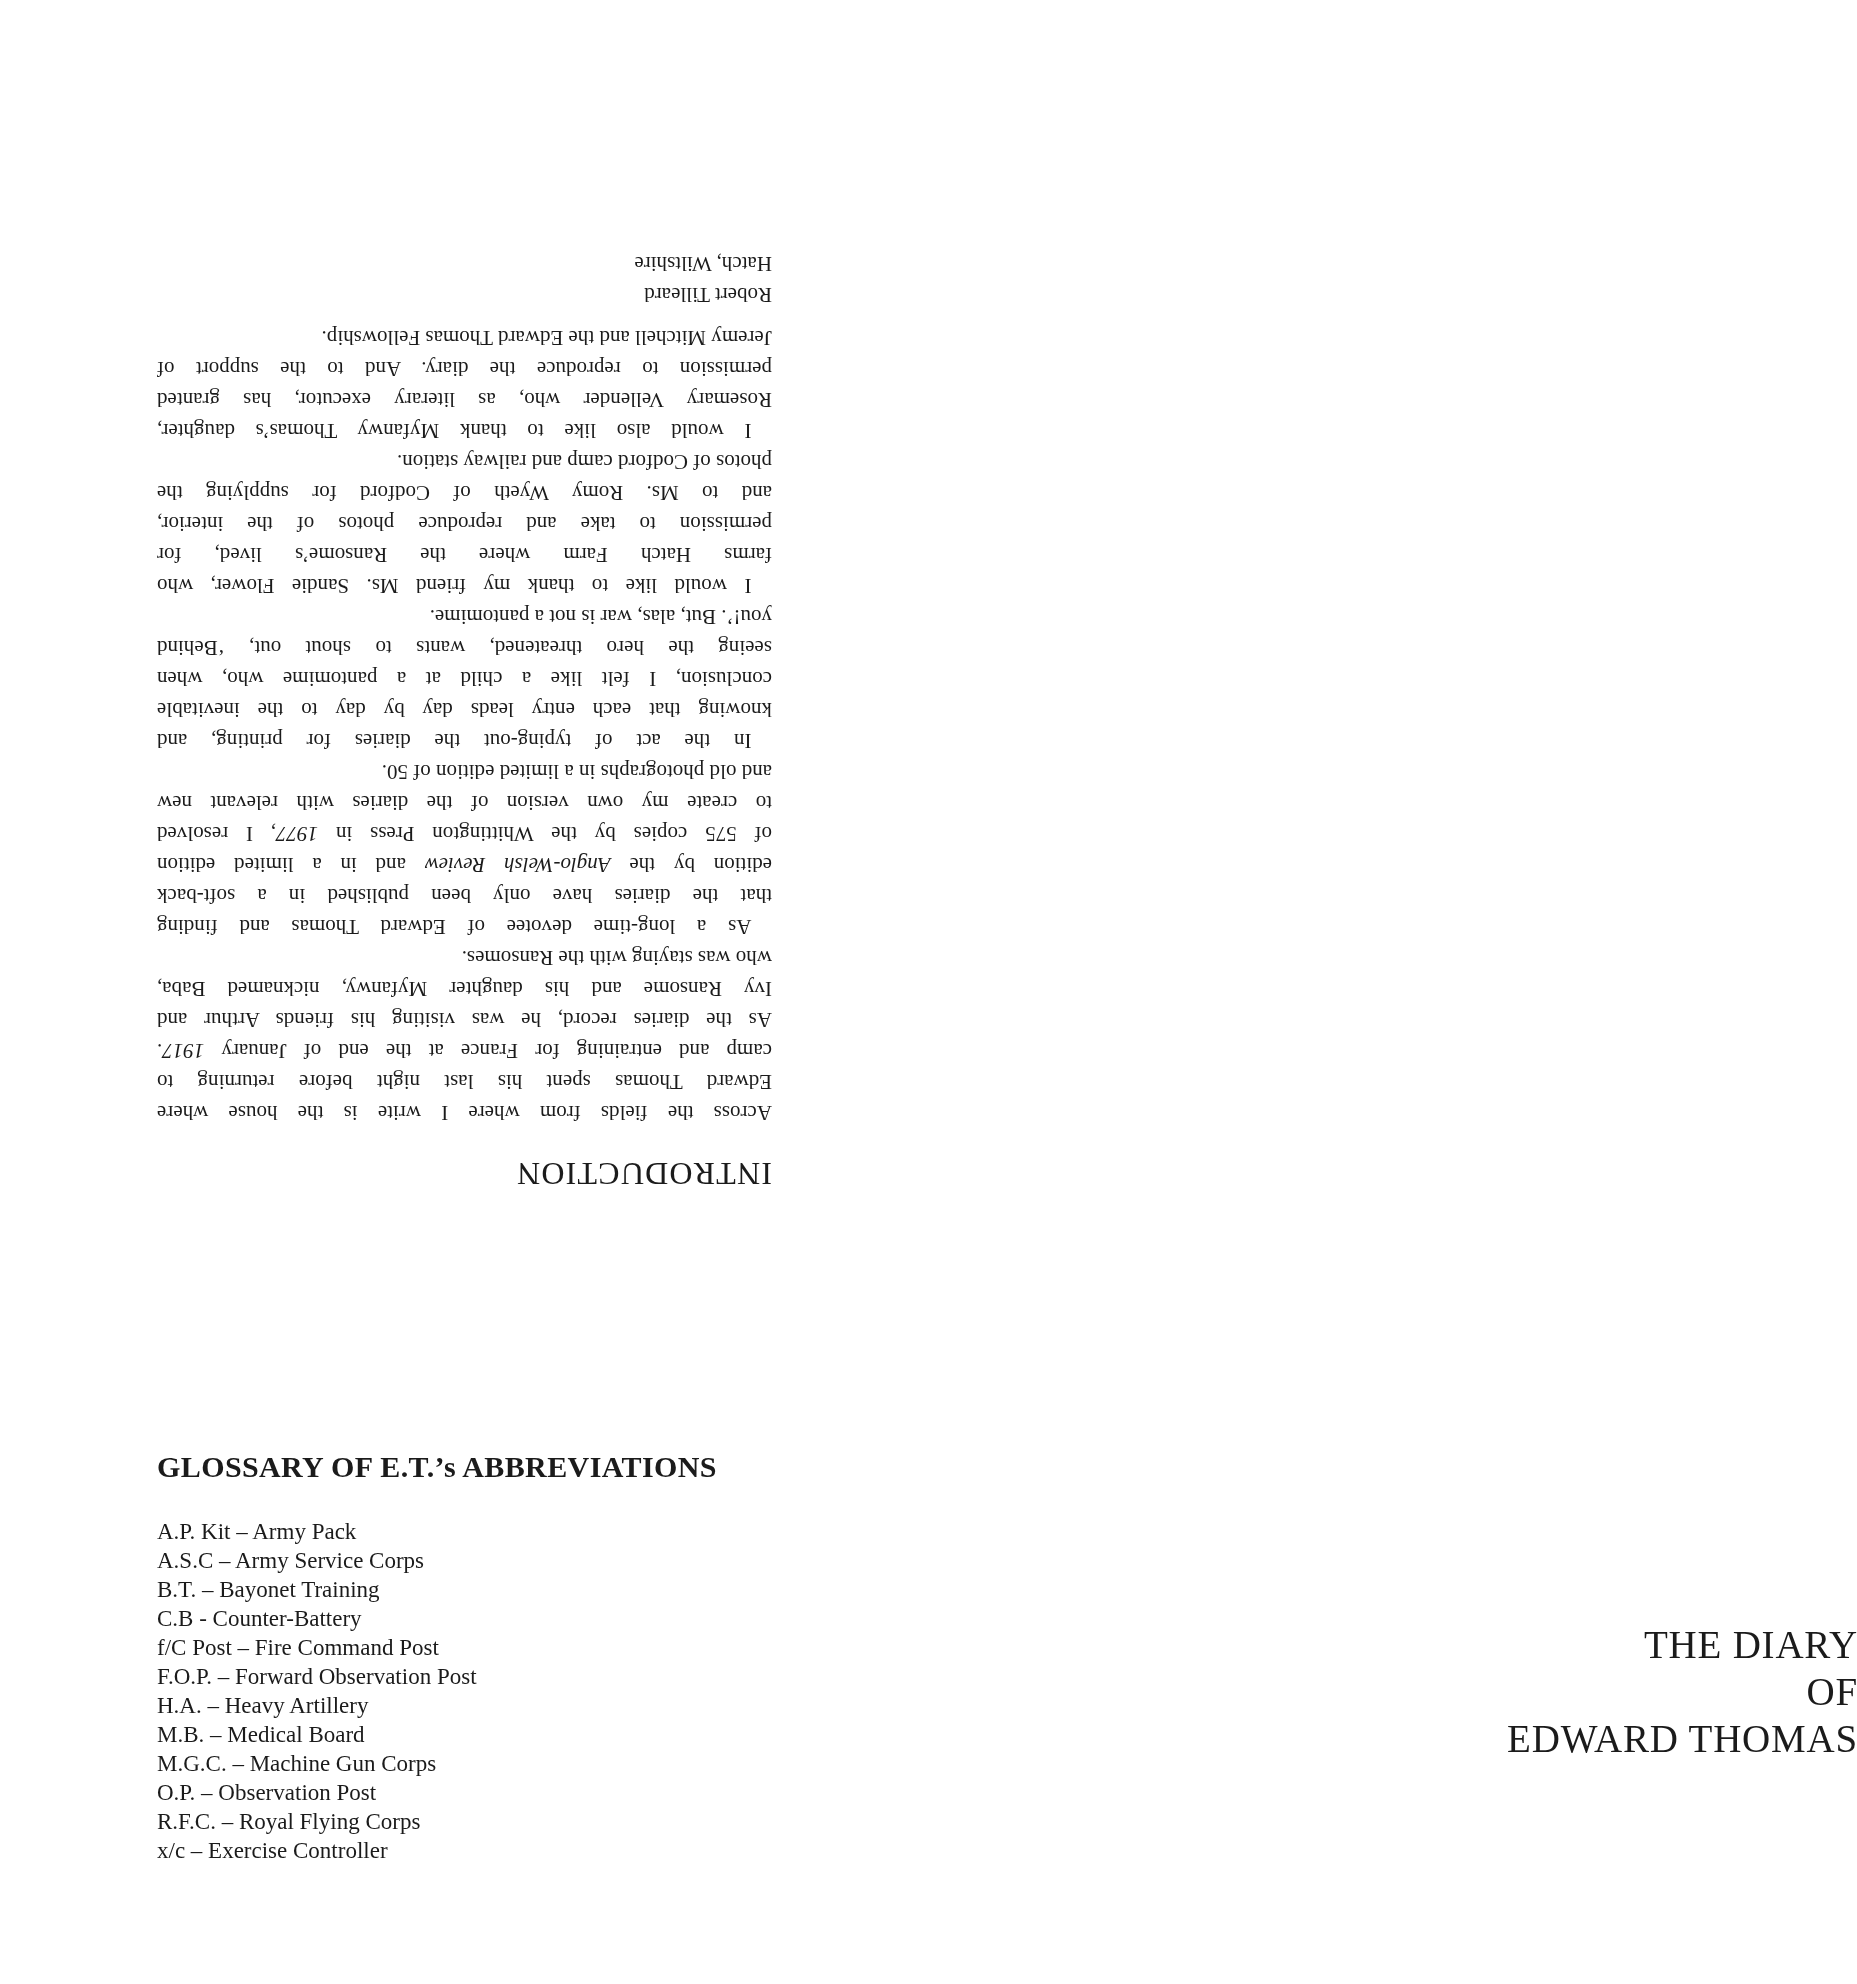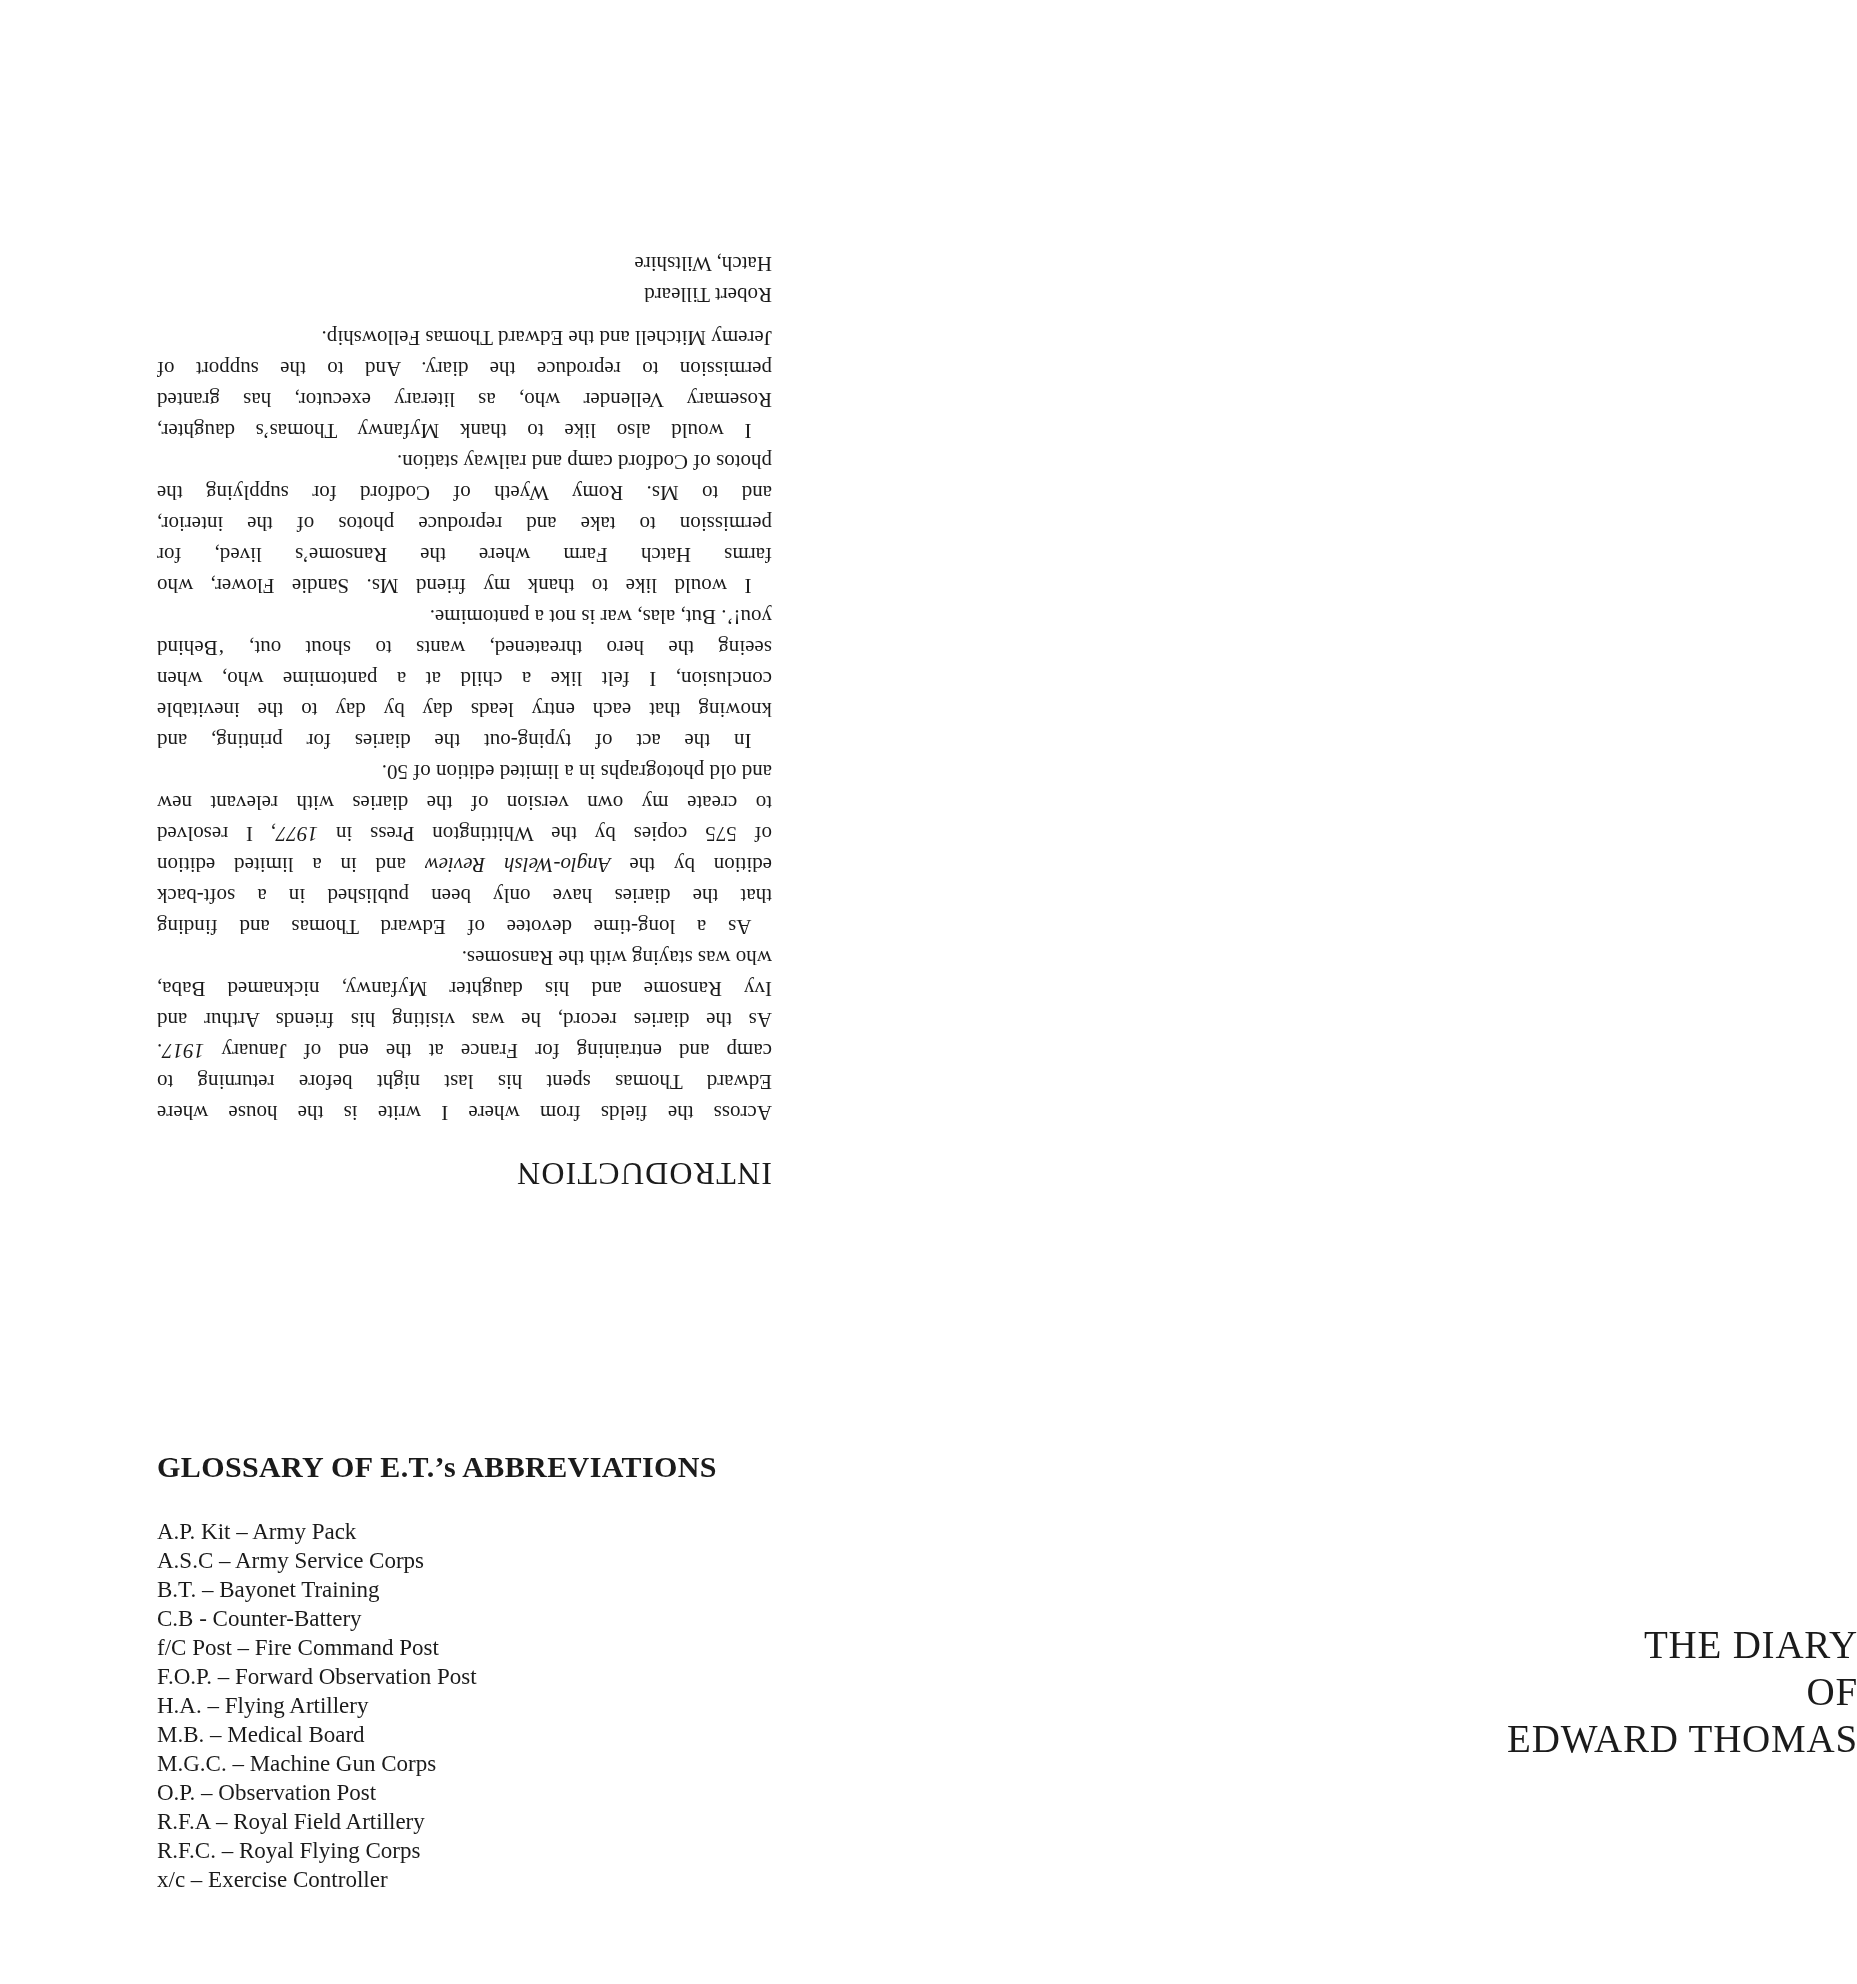--- a/index.html
+++ b/index.html
@@ -76,25 +76,24 @@
   <div class="quad-glossary">
     <div class="glossary-inner">
       <h2 class="glossary-heading">GLOSSARY OF E.T.’s ABBREVIATIONS</h2>
       <div class="glossary-list" id="glossary-list">
           <div class="gloss-item">A.P. Kit – Army Pack</div>
           <div class="gloss-item">A.S.C – Army Service Corps</div>
           <div class="gloss-item">B.T. – Bayonet Training</div>
           <div class="gloss-item">C.B - Counter-Battery</div>
           <div class="gloss-item">f/C Post – Fire Command Post</div>
           <div class="gloss-item">F.O.P. – Forward Observation Post</div>
-          <div class="gloss-item">H.A. – Flying Artillery</div>
+          <div class="gloss-item">H.A. – Heavy Artillery</div>
           <div class="gloss-item">M.B. – Medical Board</div>
           <div class="gloss-item">M.G.C. – Machine Gun Corps</div>
           <div class="gloss-item">O.P. – Observation Post</div>
-          <div class="gloss-item">R.F.A – Royal Field Artillery</div>
           <div class="gloss-item">R.F.C. – Royal Flying Corps</div>
           <div class="gloss-item">x/c – Exercise Controller</div>
         </div>
     </div>
   </div>
 
   <div class="quad-title">
     <div class="title-block">
       <div>THE DIARY</div>
       <div>OF</div>

